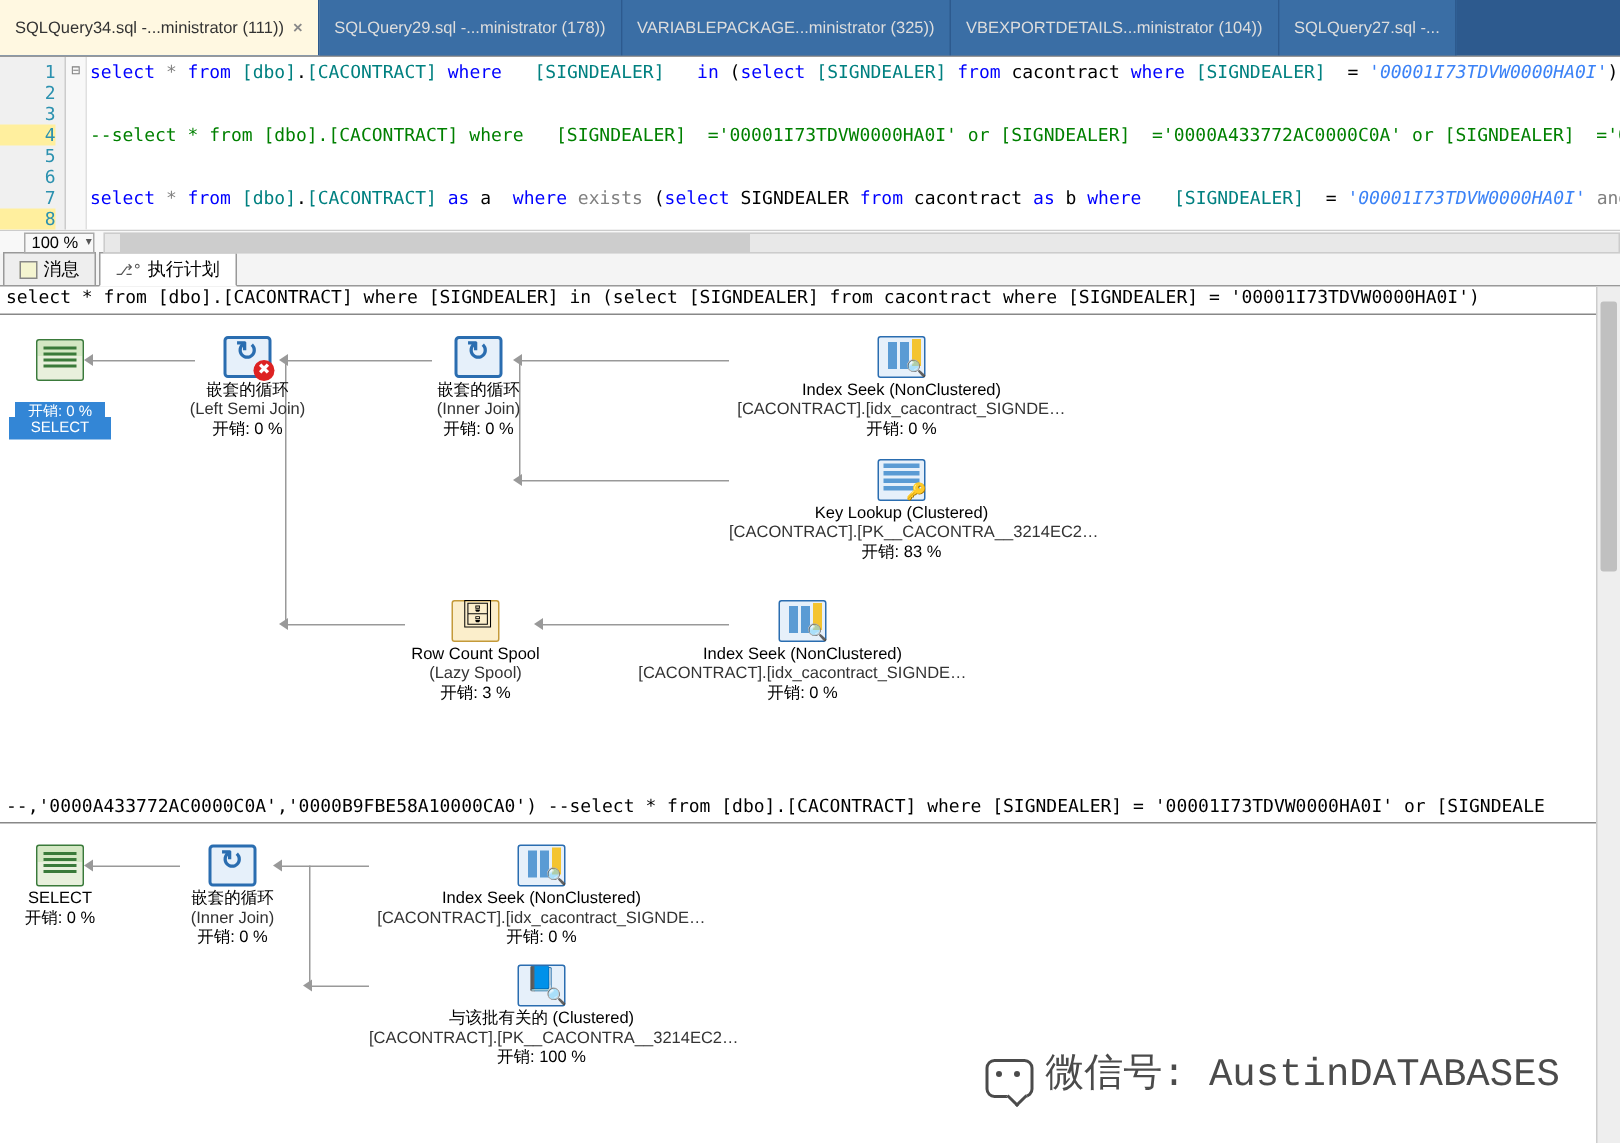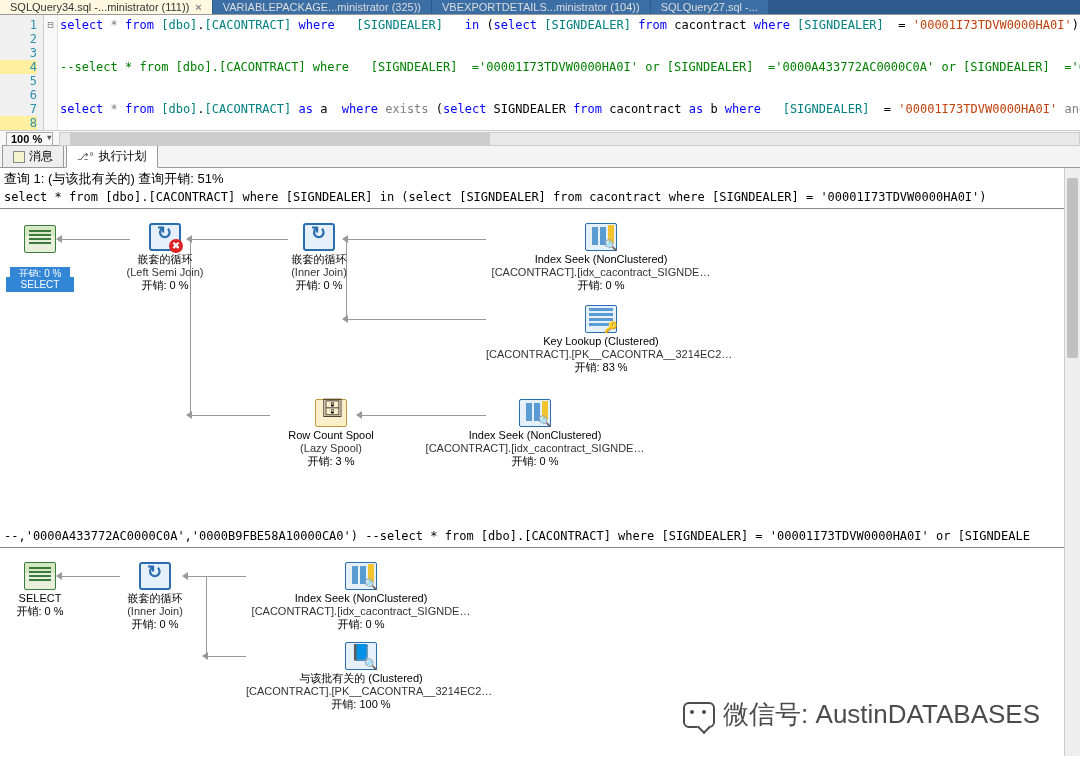--- a/index.html
+++ b/index.html
@@ -1,38 +1,38 @@
 <!DOCTYPE html>
 <html><head>
 <meta charset="utf-8">
 <style>
   * { margin: 0; padding: 0; box-sizing: border-box; }
   body { font-family: "Segoe UI", Tahoma, sans-serif; font-size: 12px; background: #fff; color: #000; width: 1080px; height: 762px; overflow: hidden; position: relative; }
   
   
-  .tab-strip { display: flex; height: 15px; background: #2d5a8e; border-bottom: 1px solid #999; overflow: hidden; }
+  .tab-strip { display: flex; height: 38px; background: #2d5a8e; border-bottom: 1px solid #999; overflow: hidden; }
   .doc-tab { padding: 2px 10px; font-size: 11px; color: #ddd; background: #3a6ea5; border-right: 1px solid #2d5a8e; white-space: nowrap; cursor: pointer; display: flex; align-items: center; }
   .doc-tab.active { background: #fff8e1; color: #333; }
   .doc-tab .tab-x { margin-left: 6px; font-weight: bold; color: #888; }
   
   
   .editor-wrap { display: flex; height: 115px; background: #fff; position: relative; }
   .gutter { width: 44px; background: #f0f0f0; border-right: 1px solid #ccc; text-align: right; padding-right: 6px; color: #2b91af; font-family: Consolas, monospace; font-size: 12px; line-height: 14px; padding-top: 3px; }
   .gutter .ln { height: 14px; }
   .gutter .hl { background: #ffef9e; }
   .fold-col { width: 14px; background: #f8f8f8; border-right: 1px solid #e0e0e0; padding-top: 3px; font-family: Consolas, monospace; font-size: 10px; color: #808080; text-align: center; line-height: 14px; }
   .code { flex: 1; font-family: Consolas, monospace; font-size: 12px; line-height: 14px; padding-top: 3px; padding-left: 2px; white-space: pre; overflow: hidden; }
   .kw { color: #0000ff; }
   .op { color: #808080; }
   .id { color: #008080; }
-  .str { color: #c2410c; }
+  .str { color: #3b82f6; font-style: italic; }
   .cmt { color: #008000; }
   
   .zoom-bar { height: 16px; display: flex; align-items: center; font-size: 11px; border-top: 1px solid #ccc; background: #f8f8f8; padding-left: 2px; }
-  .zoom-dd { margin-left: 4px; border: 1px solid #aaa; padding: 0 10px 0 4px; font-size: 11px; position: relative; font-weight: bold; }
+  .zoom-dd { margin-left: 14px; border: 1px solid #aaa; padding: 0 10px 0 4px; font-size: 11px; position: relative; }
   .zoom-dd::after { content: "▾"; position: absolute; right: 1px; font-size: 8px; color: #555; }
   .hscroll { flex: 1; height: 14px; margin-left: 6px; background: #e8e8e8; position: relative; border: 1px solid #ccc; }
   .hthumb { position: absolute; left: 10px; width: 420px; top: 0; bottom: 0; background: #cdcdcd; }
   
   
   .result-tabs { height: 22px; display: flex; align-items: flex-end; border-bottom: 1px solid #999; background: #f4f4f4; padding-left: 2px; }
   .rtab { padding: 2px 10px; font-size: 12px; border: 1px solid #999; border-bottom: none; background: #eee; margin-right: 2px; cursor: pointer; display: flex; align-items: center; gap: 4px; }
   .rtab.active { background: #fff; border-bottom: 1px solid #fff; margin-bottom: -1px; }
   .msg-ico { width: 12px; height: 12px; border: 1px solid #888; background: #f4f4d0; }
   .plan-ico { font-family: monospace; font-size: 10px; color: #555; }
@@ -74,35 +74,38 @@
   .ico-cluseek { background: #e6f0fa; border: 1px solid #2a6db0; border-radius: 2px; }
   .ico-cluseek::before { content: "📘"; position: absolute; top: 3px; left: 5px; font-size: 16px; }
   .ico-cluseek::after { content: "🔍"; position: absolute; bottom: -2px; right: -2px; font-size: 11px; }
 
   
   .arr { position: absolute; background: #999; }
   .arr.h { height: 1px; }
   .arr.v { width: 1px; }
   .arr-head { position: absolute; width: 0; height: 0; border-top: 4px solid transparent; border-bottom: 4px solid transparent; border-right: 6px solid #999; }
 
-  .watermark { position: absolute; bottom: 30px; right: 40px; font-size: 26px; color: #333; font-family: Liberation Sans, sans-serif; display: flex; align-items: center; gap: 8px; opacity: .88; }
+  .watermark { position: absolute; bottom: 30px; right: 40px; font-size: 26px; color: #333; font-family: Liberation Mono, monospace; display: flex; align-items: flex-end; gap: 8px; opacity: .88; }
   .wm-ico { width: 32px; height: 26px; border: 2px solid #333; border-radius: 6px; position: relative; }
   .wm-ico::before { content: ""; position: absolute; top: 6px; left: 5px; width: 4px; height: 4px; background: #333; border-radius: 50%; box-shadow: 12px 0 0 #333; }
   .wm-ico::after { content: ""; position: absolute; bottom: -6px; right: 4px; width: 8px; height: 8px; background: #fff; border-right: 2px solid #333; border-bottom: 2px solid #333; transform: rotate(45deg); }
 
   .vscroll { position: absolute; top: 0; right: 0; width: 16px; bottom: 0; background: #eee; border-left: 1px solid #ccc; }
   .vthumb { position: absolute; top: 10px; left: 2px; right: 2px; height: 180px; background: #c0c0c0; border-radius: 2px; }
 </style>
 </head>
 <body>
 
 <div class="tab-strip">
   <div class="doc-tab active">
       <span>SQLQuery34.sql -...ministrator (111))</span>
       <span class="tab-x">×</span>
+    </div>
+  <div class="doc-tab">
+      <span>SQLQuery29.sql -...ministrator (178))</span>
     </div>
   <div class="doc-tab">
       <span>VARIABLEPACKAGE...ministrator (325))</span>
     </div>
   <div class="doc-tab">
       <span>VBEXPORTDETAILS...ministrator (104))</span>
     </div>
   <div class="doc-tab">
       <span>SQLQuery27.sql -...</span>
     </div>
@@ -144,21 +147,20 @@
       <span>消息</span>
     </div>
   <div class="rtab active">
       <span class="plan-ico">⎇°</span>
       <span>执行计划</span>
     </div>
 </div>
 
 <div class="plan-area">
 
-  <div class="q-header">查询 1: (与该批有关的) 查询开销: 51%</div>
   <div class="q-sql">select * from [dbo].[CACONTRACT] where [SIGNDEALER] in (select [SIGNDEALER] from cacontract where [SIGNDEALER] = '00001I73TDVW0000HA0I')</div>
 
   <div class="plan-canvas">
 
     <div class="arr h" style="left:60px; top:30px; width:70px"></div>
       <div class="arr-head" style="left:56px; top:26px"></div>
     <div class="arr h" style="left:190px; top:30px; width:98px"></div>
       <div class="arr-head" style="left:186px; top:26px"></div>
     <div class="arr h" style="left:346px; top:30px; width:140px"></div>
       <div class="arr-head" style="left:342px; top:26px"></div>
@@ -193,21 +195,21 @@
       <div class="t1">Index Seek (NonClustered)</div>
       <div class="t2">[CACONTRACT].[idx_cacontract_SIGNDE…</div>
       <div class="t3">开销: 0 %</div>
     </div>
     <div class="pnode" style="left:486px; top:96px; width:230px">
       <div class="ico ico-key"></div>
       <div class="t1">Key Lookup (Clustered)</div>
       <div class="t2">[CACONTRACT].[PK__CACONTRA__3214EC2…</div>
       <div class="t3">开销: 83 %</div>
     </div>
-    <div class="pnode" style="left:276px; top:190px; width:110px">
+    <div class="pnode" style="left:262px; top:190px; width:110px">
       <div class="ico ico-spool"></div>
       <div class="t1">Row Count Spool</div>
       <div class="t2">(Lazy Spool)</div>
       <div class="t3">开销: 3 %</div>
     </div>
     <div class="pnode" style="left:420px; top:190px; width:230px">
       <div class="ico ico-seek"></div>
       <div class="t1">Index Seek (NonClustered)</div>
       <div class="t2">[CACONTRACT].[idx_cacontract_SIGNDE…</div>
       <div class="t3">开销: 0 %</div>

